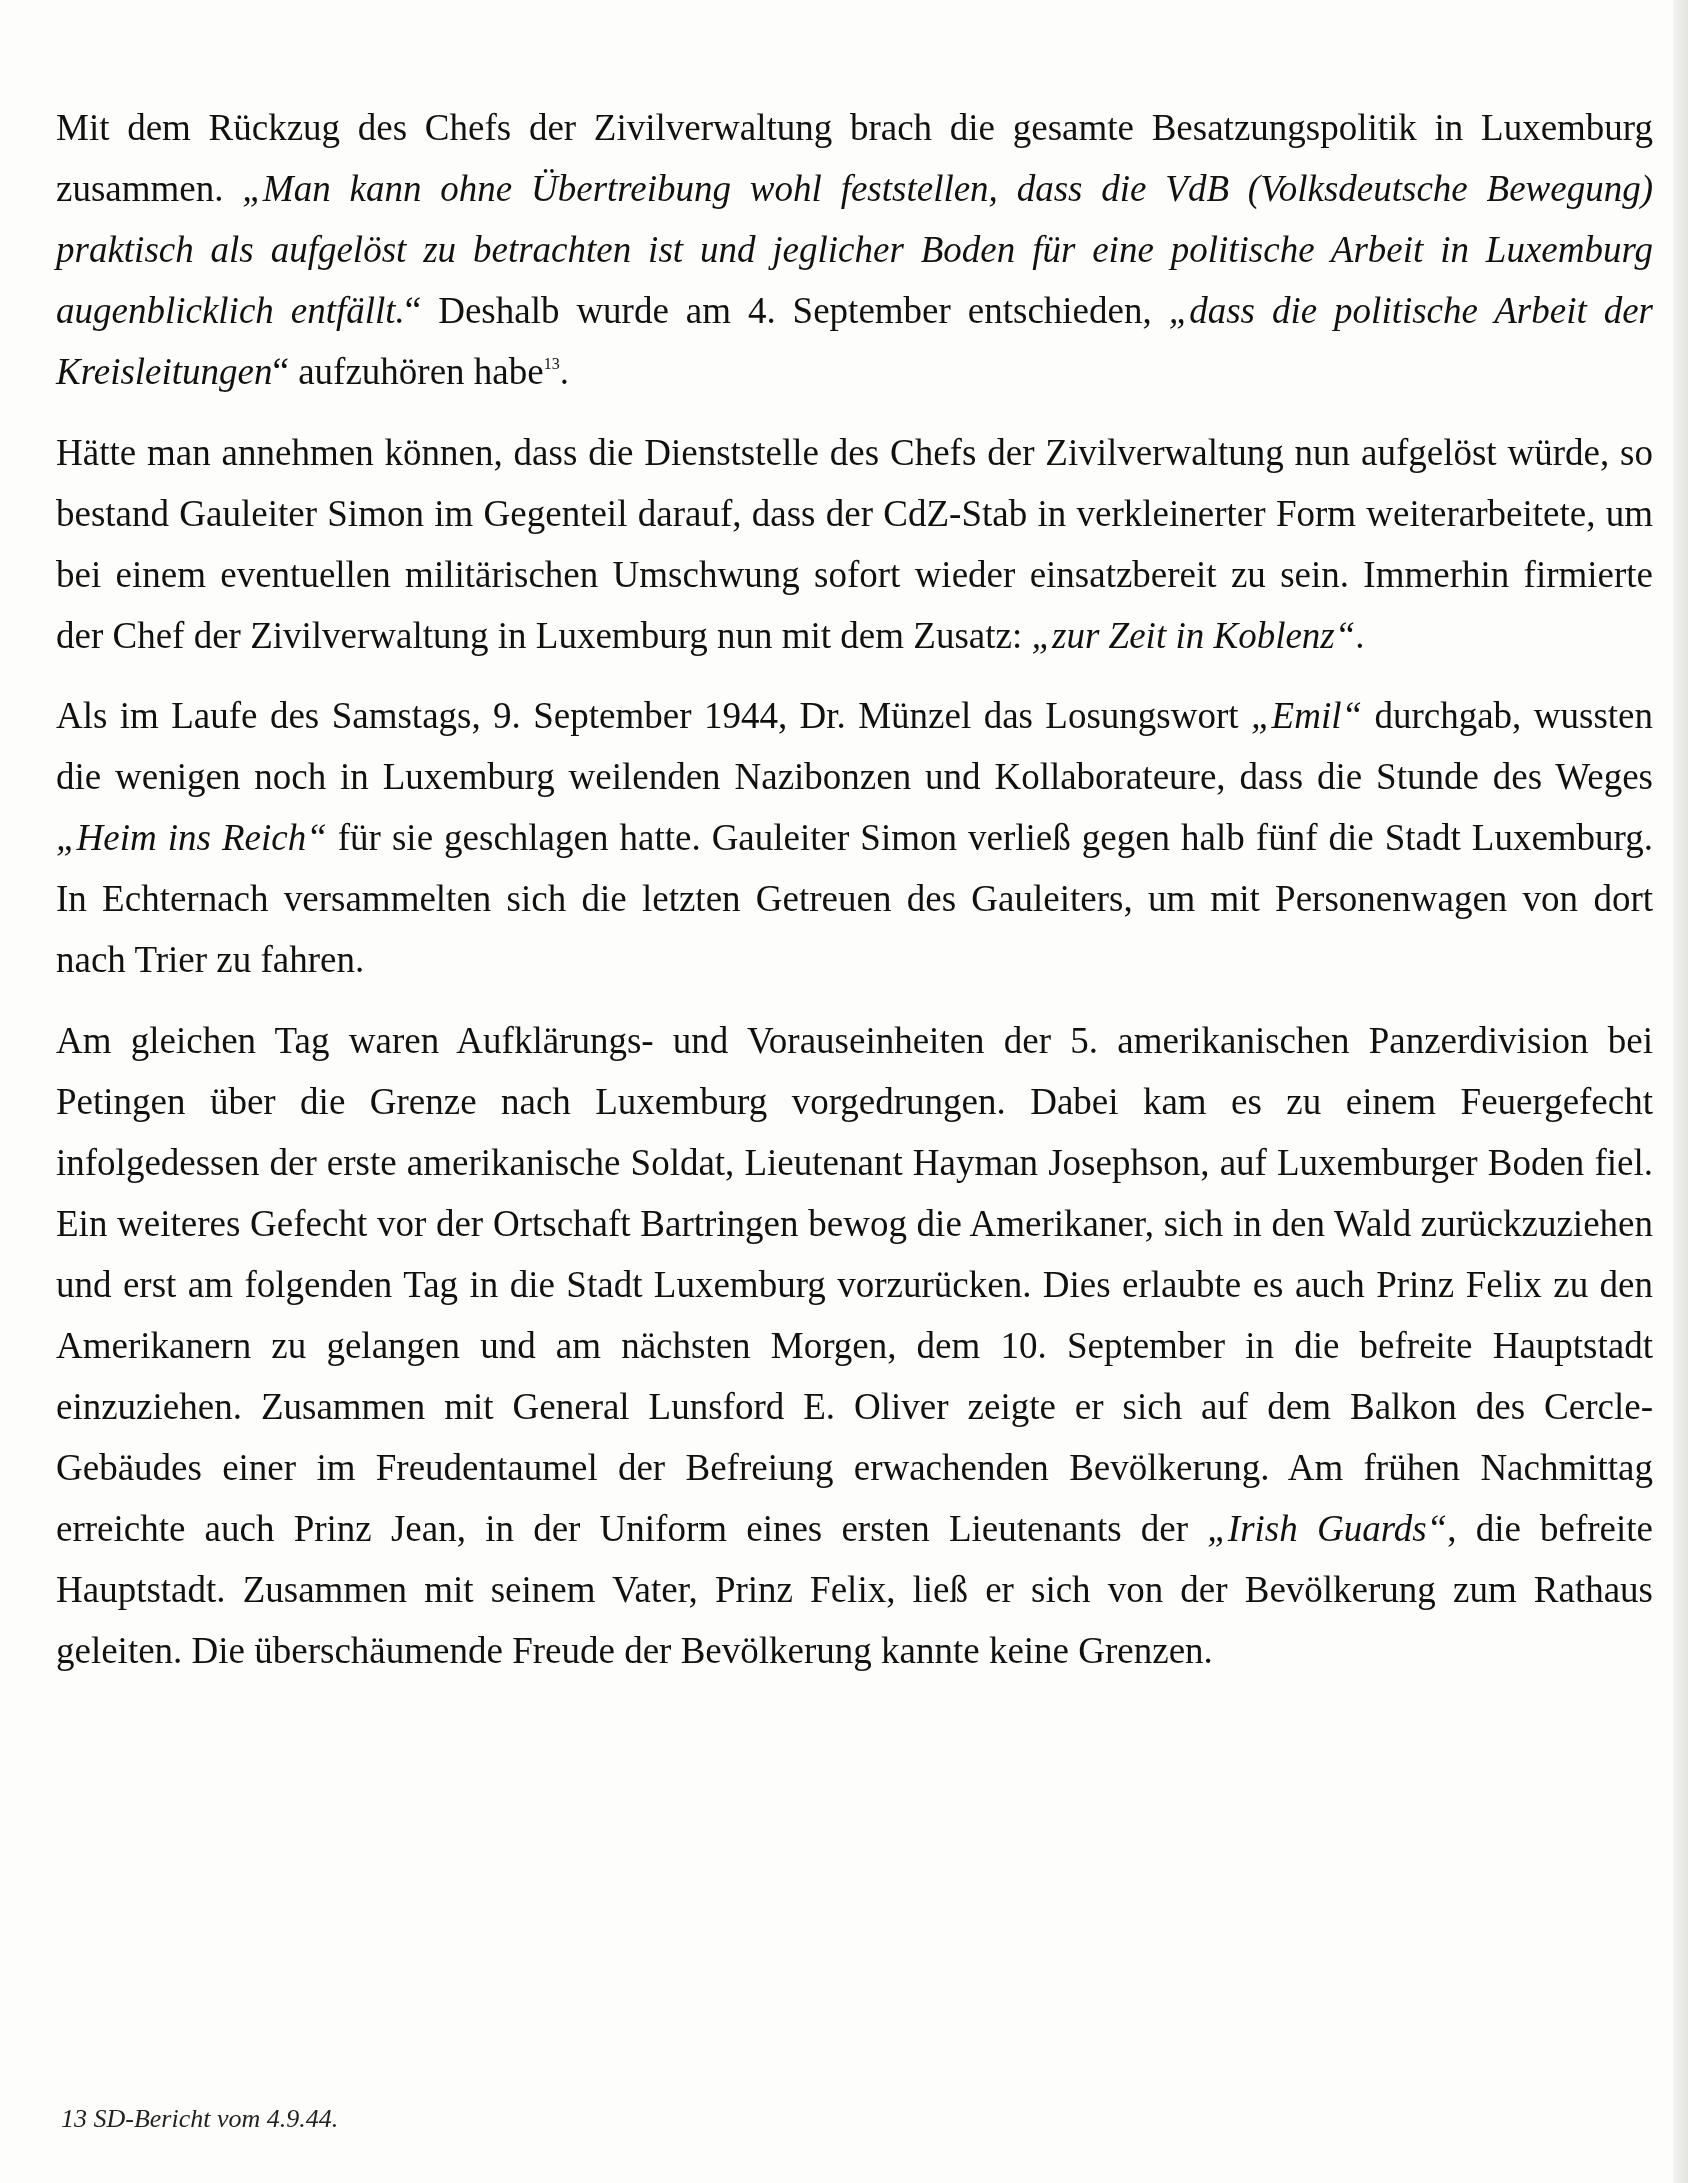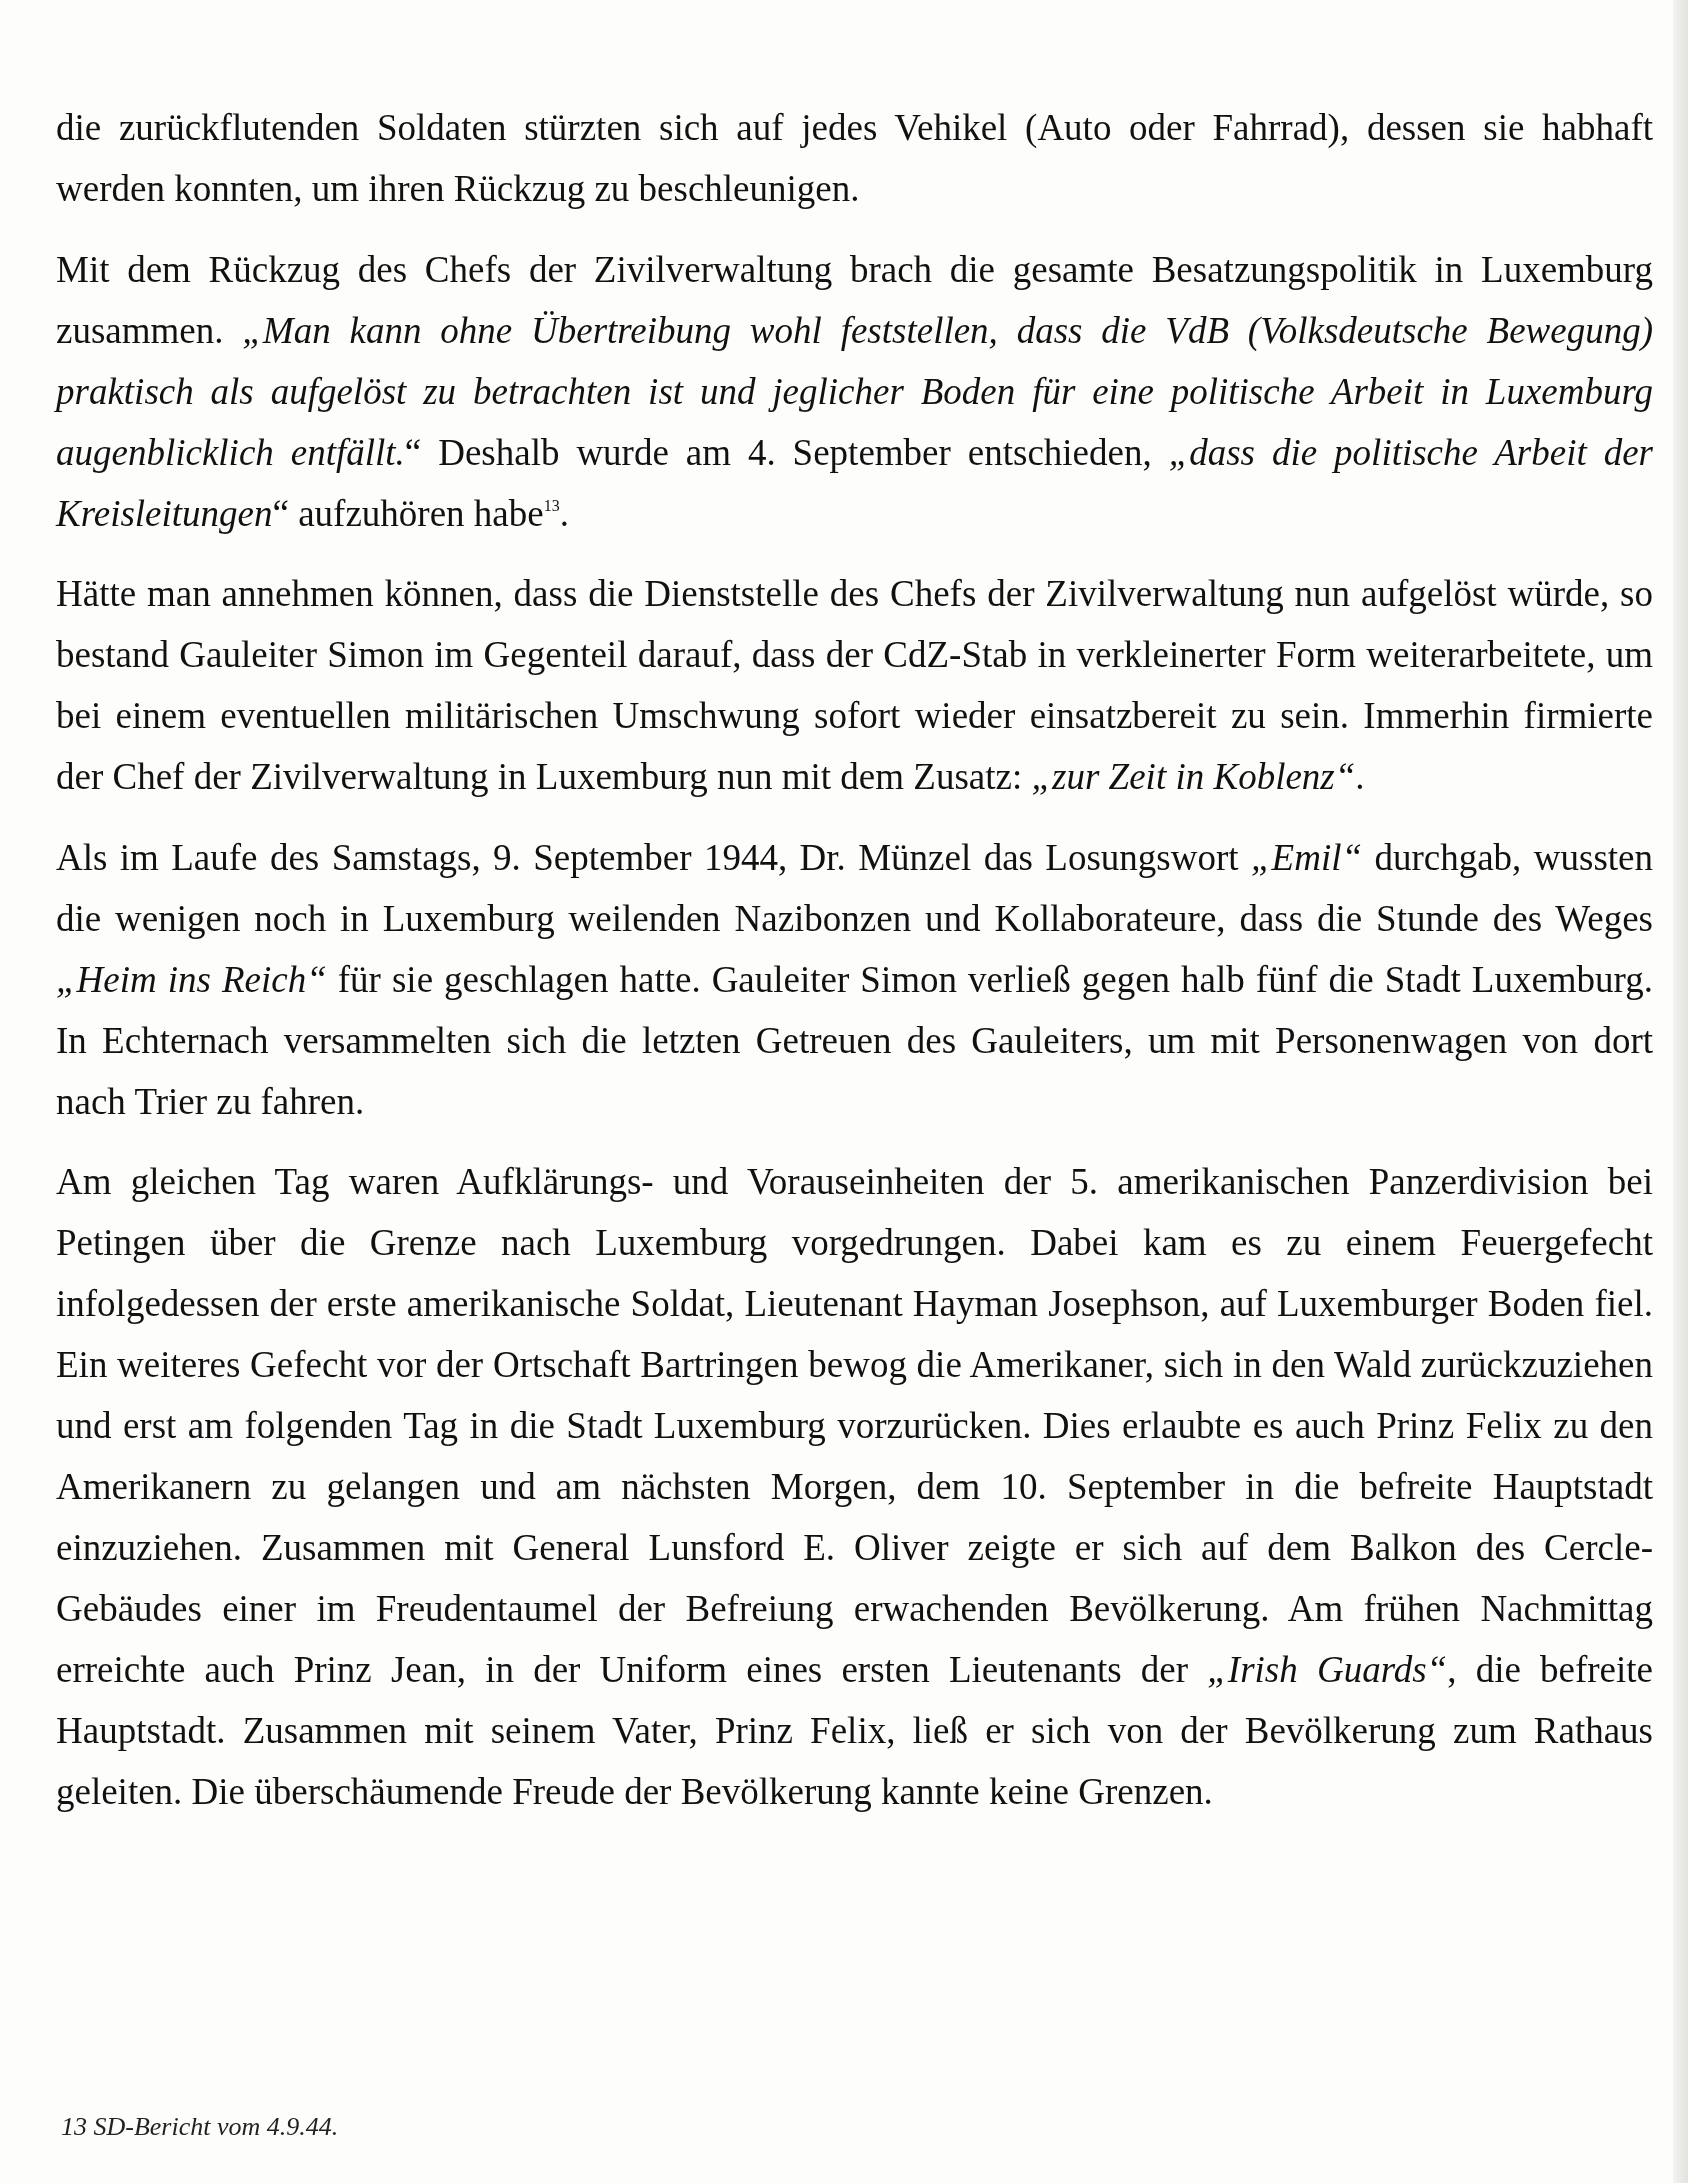--- a/index.html
+++ b/index.html
@@ -1,28 +1,27 @@
 <!DOCTYPE html>
 <html style="font-size:13px"><head>
 <meta charset="utf-8">
 <style>
   html, body { margin:0; padding:0; }
   body { width:1688px; height:2183px; background:#fdfdfc; position:relative; overflow:hidden; }
   .page { position:absolute; left:56px; top:97px; width:1597px; font-family:"Liberation Serif", serif; font-size:37px; line-height:61px; color:#111; }
   .para { margin:0 0 19.6px 0; text-align:justify; }
   i { font-style:italic; }
   sup { font-size:16px; line-height:0; vertical-align:14.7px; }
-  .footnote { position:absolute; left:61px; top:2104px; font-family:"Liberation Serif", serif; font-style:italic; font-size:26px; color:#222;margin-top:8px; }
+  .footnote { position:absolute; left:61px; top:2104px; font-family:"Liberation Serif", serif; font-style:italic; font-size:26px; color:#222; }
   .edge { position:absolute; right:0; top:0; width:14.7px; height:2183px; background:linear-gradient(to right,#f3f3f0,#e2e2de); }
 </style>
 </head>
 <body>
 
 <div class="edge"></div>
 <div class="page" id="page">
-    <p class="para"><span>die zurückflutenden Soldaten stürzten sich auf jedes Vehikel (Auto oder Fahrrad), dessen sie habhaft werden konnten, um ihren Rückzug zu beschleunigen.</span></p>
     <p class="para"><span>Mit dem Rückzug des Chefs der Zivilverwaltung brach die gesamte Besatzungspolitik in Luxemburg zusammen. </span><i>„Man kann ohne Übertreibung wohl feststellen, dass die VdB (Volksdeutsche Bewegung) praktisch als aufgelöst zu betrachten ist und jeglicher Boden für eine politische Arbeit in Luxemburg augenblicklich entfällt.</i><span>“ Deshalb wurde am 4. September entschieden, </span><i>„dass die politische Arbeit der Kreisleitungen</i><span>“ aufzuhören habe</span><sup>13</sup><span>.</span></p>
     <p class="para"><span>Hätte man annehmen können, dass die Dienststelle des Chefs der Zivilverwaltung nun aufgelöst würde, so bestand Gauleiter Simon im Gegenteil darauf, dass der CdZ-Stab in verkleinerter Form weiterarbeitete, um bei einem eventuellen militärischen Umschwung sofort wieder einsatzbereit zu sein. Immerhin firmierte der Chef der Zivilverwaltung in Luxemburg nun mit dem Zusatz: </span><i>„zur Zeit in Koblenz“</i><span>.</span></p>
     <p class="para"><span>Als im Laufe des Samstags, 9. September 1944, Dr. Münzel das Losungswort </span><i>„Emil“</i><span> durchgab, wussten die wenigen noch in Luxemburg weilenden Nazibonzen und Kollaborateure, dass die Stunde des Weges </span><i>„Heim ins Reich“</i><span> für sie geschlagen hatte. Gauleiter Simon verließ gegen halb fünf die Stadt Luxemburg. In Echternach versammelten sich die letzten Getreuen des Gauleiters, um mit Personenwagen von dort nach Trier zu fahren.</span></p>
     <p class="para"><span>Am gleichen Tag waren Aufklärungs- und Vorauseinheiten der 5. amerikanischen Panzerdivision bei Petingen über die Grenze nach Luxemburg vorgedrungen. Dabei kam es zu einem Feuergefecht infolgedessen der erste amerikanische Soldat, Lieutenant Hayman Josephson, auf Luxemburger Boden fiel. Ein weiteres Gefecht vor der Ortschaft Bartringen bewog die Amerikaner, sich in den Wald zurückzuziehen und erst am folgenden Tag in die Stadt Luxemburg vorzurücken. Dies erlaubte es auch Prinz Felix zu den Amerikanern zu gelangen und am nächsten Morgen, dem 10. September in die befreite Hauptstadt einzuziehen. Zusammen mit General Lunsford E. Oliver zeigte er sich auf dem Balkon des Cercle-Gebäudes einer im Freudentaumel der Befreiung erwachenden Bevölkerung. Am frühen Nachmittag erreichte auch Prinz Jean, in der Uniform eines ersten Lieutenants der </span><i>„Irish Guards“</i><span>, die befreite Hauptstadt. Zusammen mit seinem Vater, Prinz Felix, ließ er sich von der Bevölkerung zum Rathaus geleiten. Die überschäumende Freude der Bevölkerung kannte keine Grenzen.</span></p>
   </div>
 <div class="footnote">13 SD-Bericht vom 4.9.44.</div>
 
 
 </body></html>

